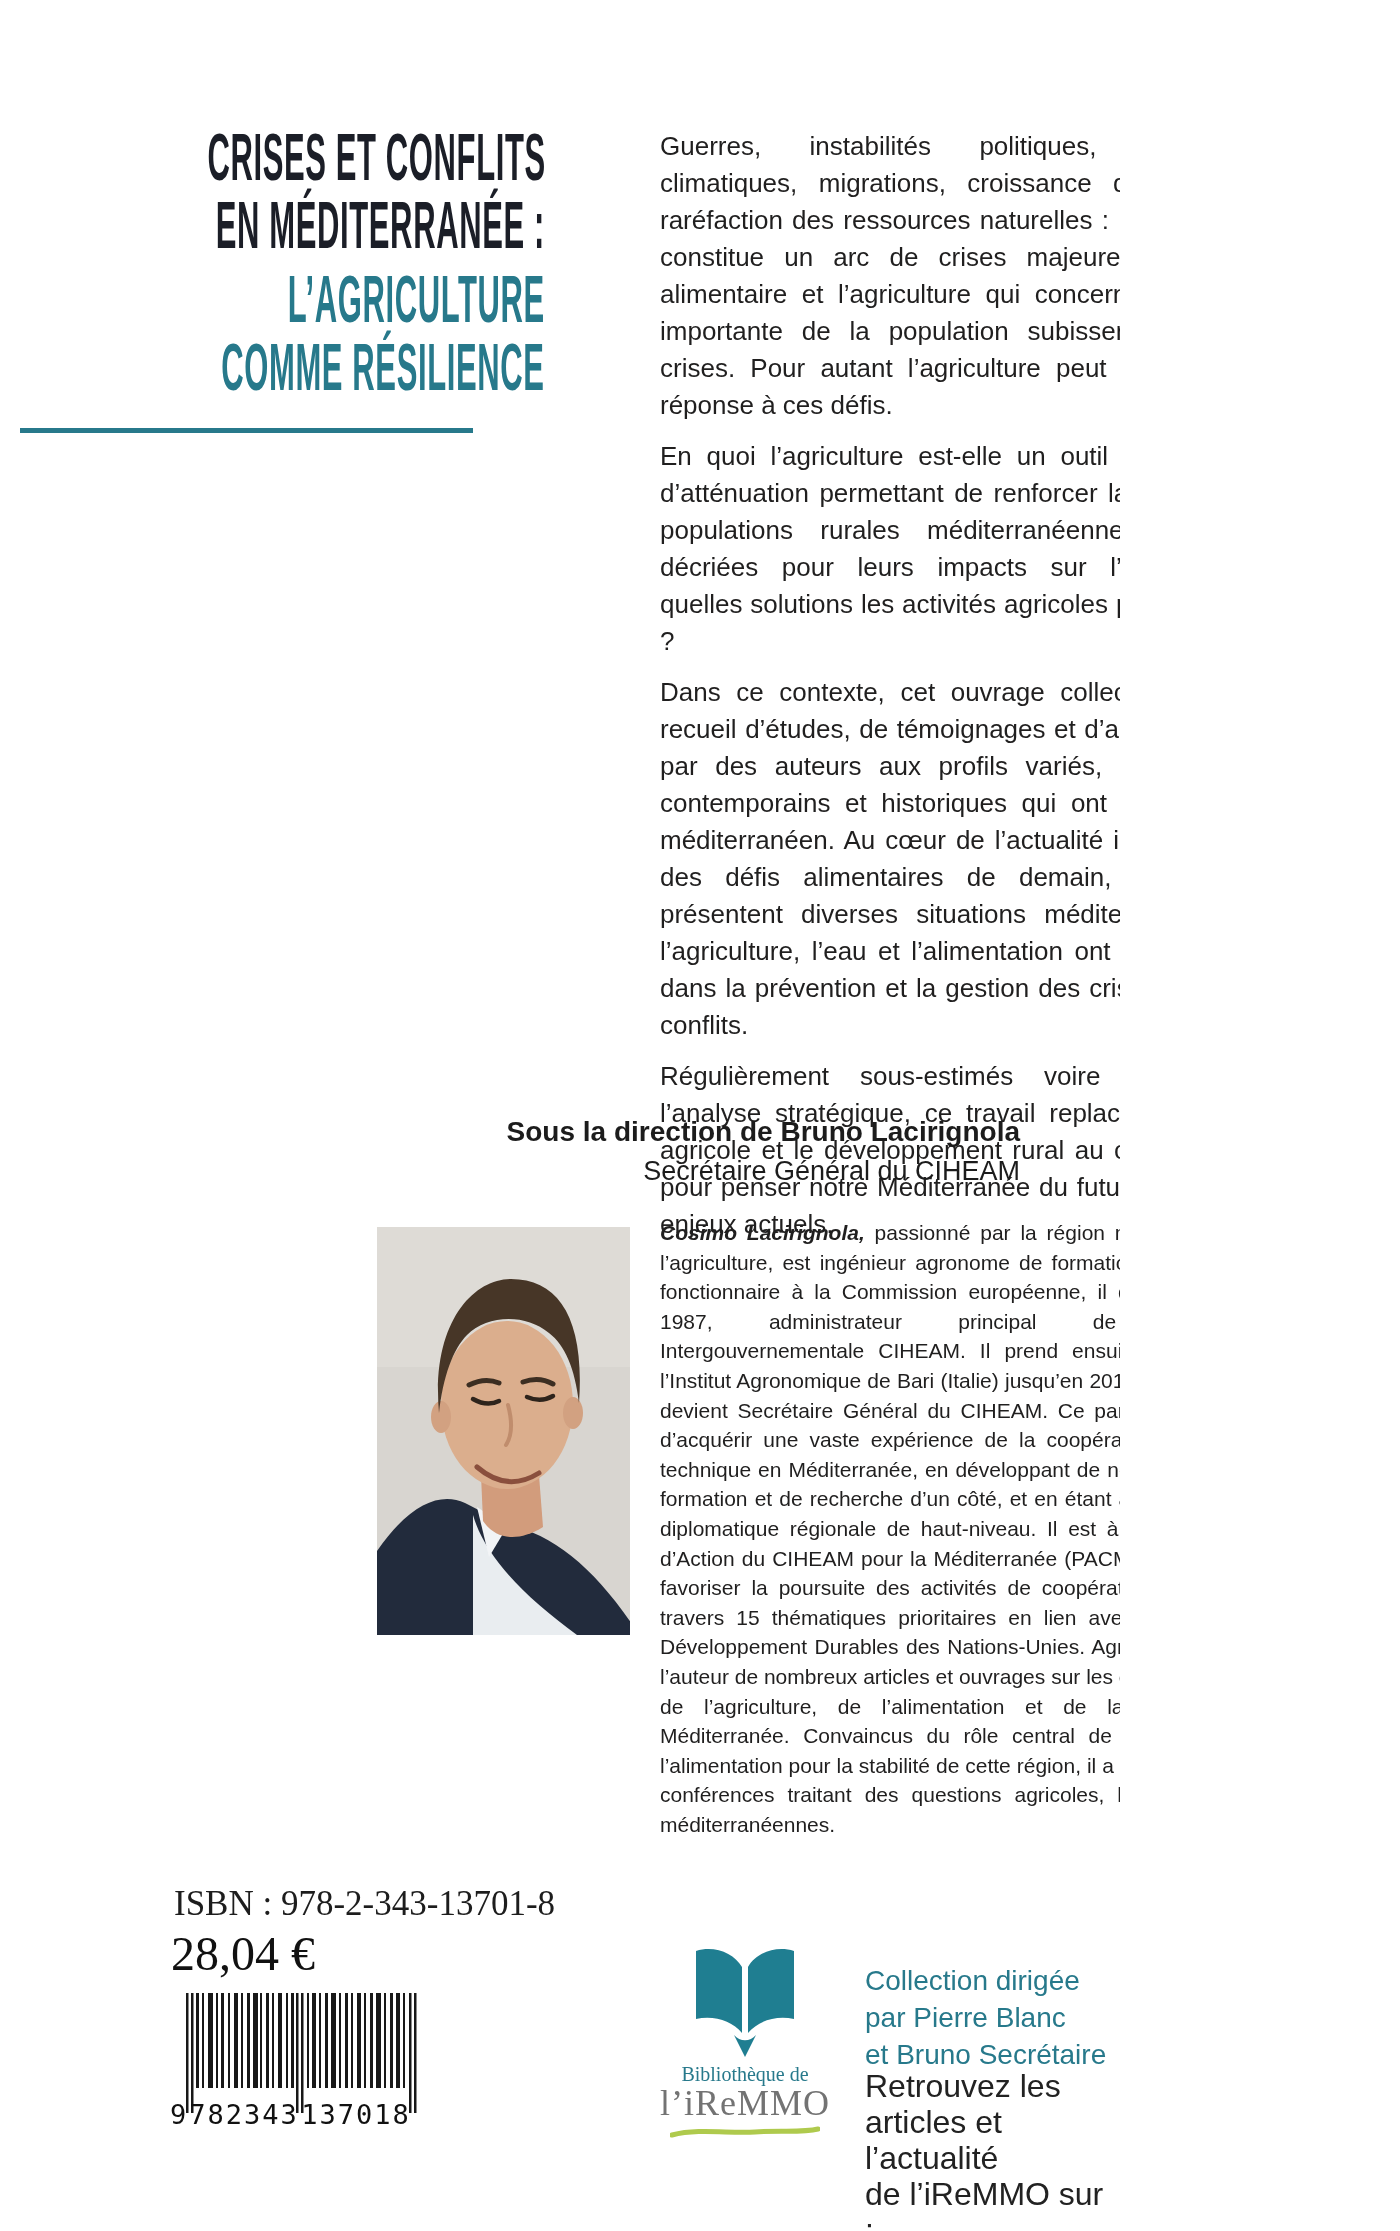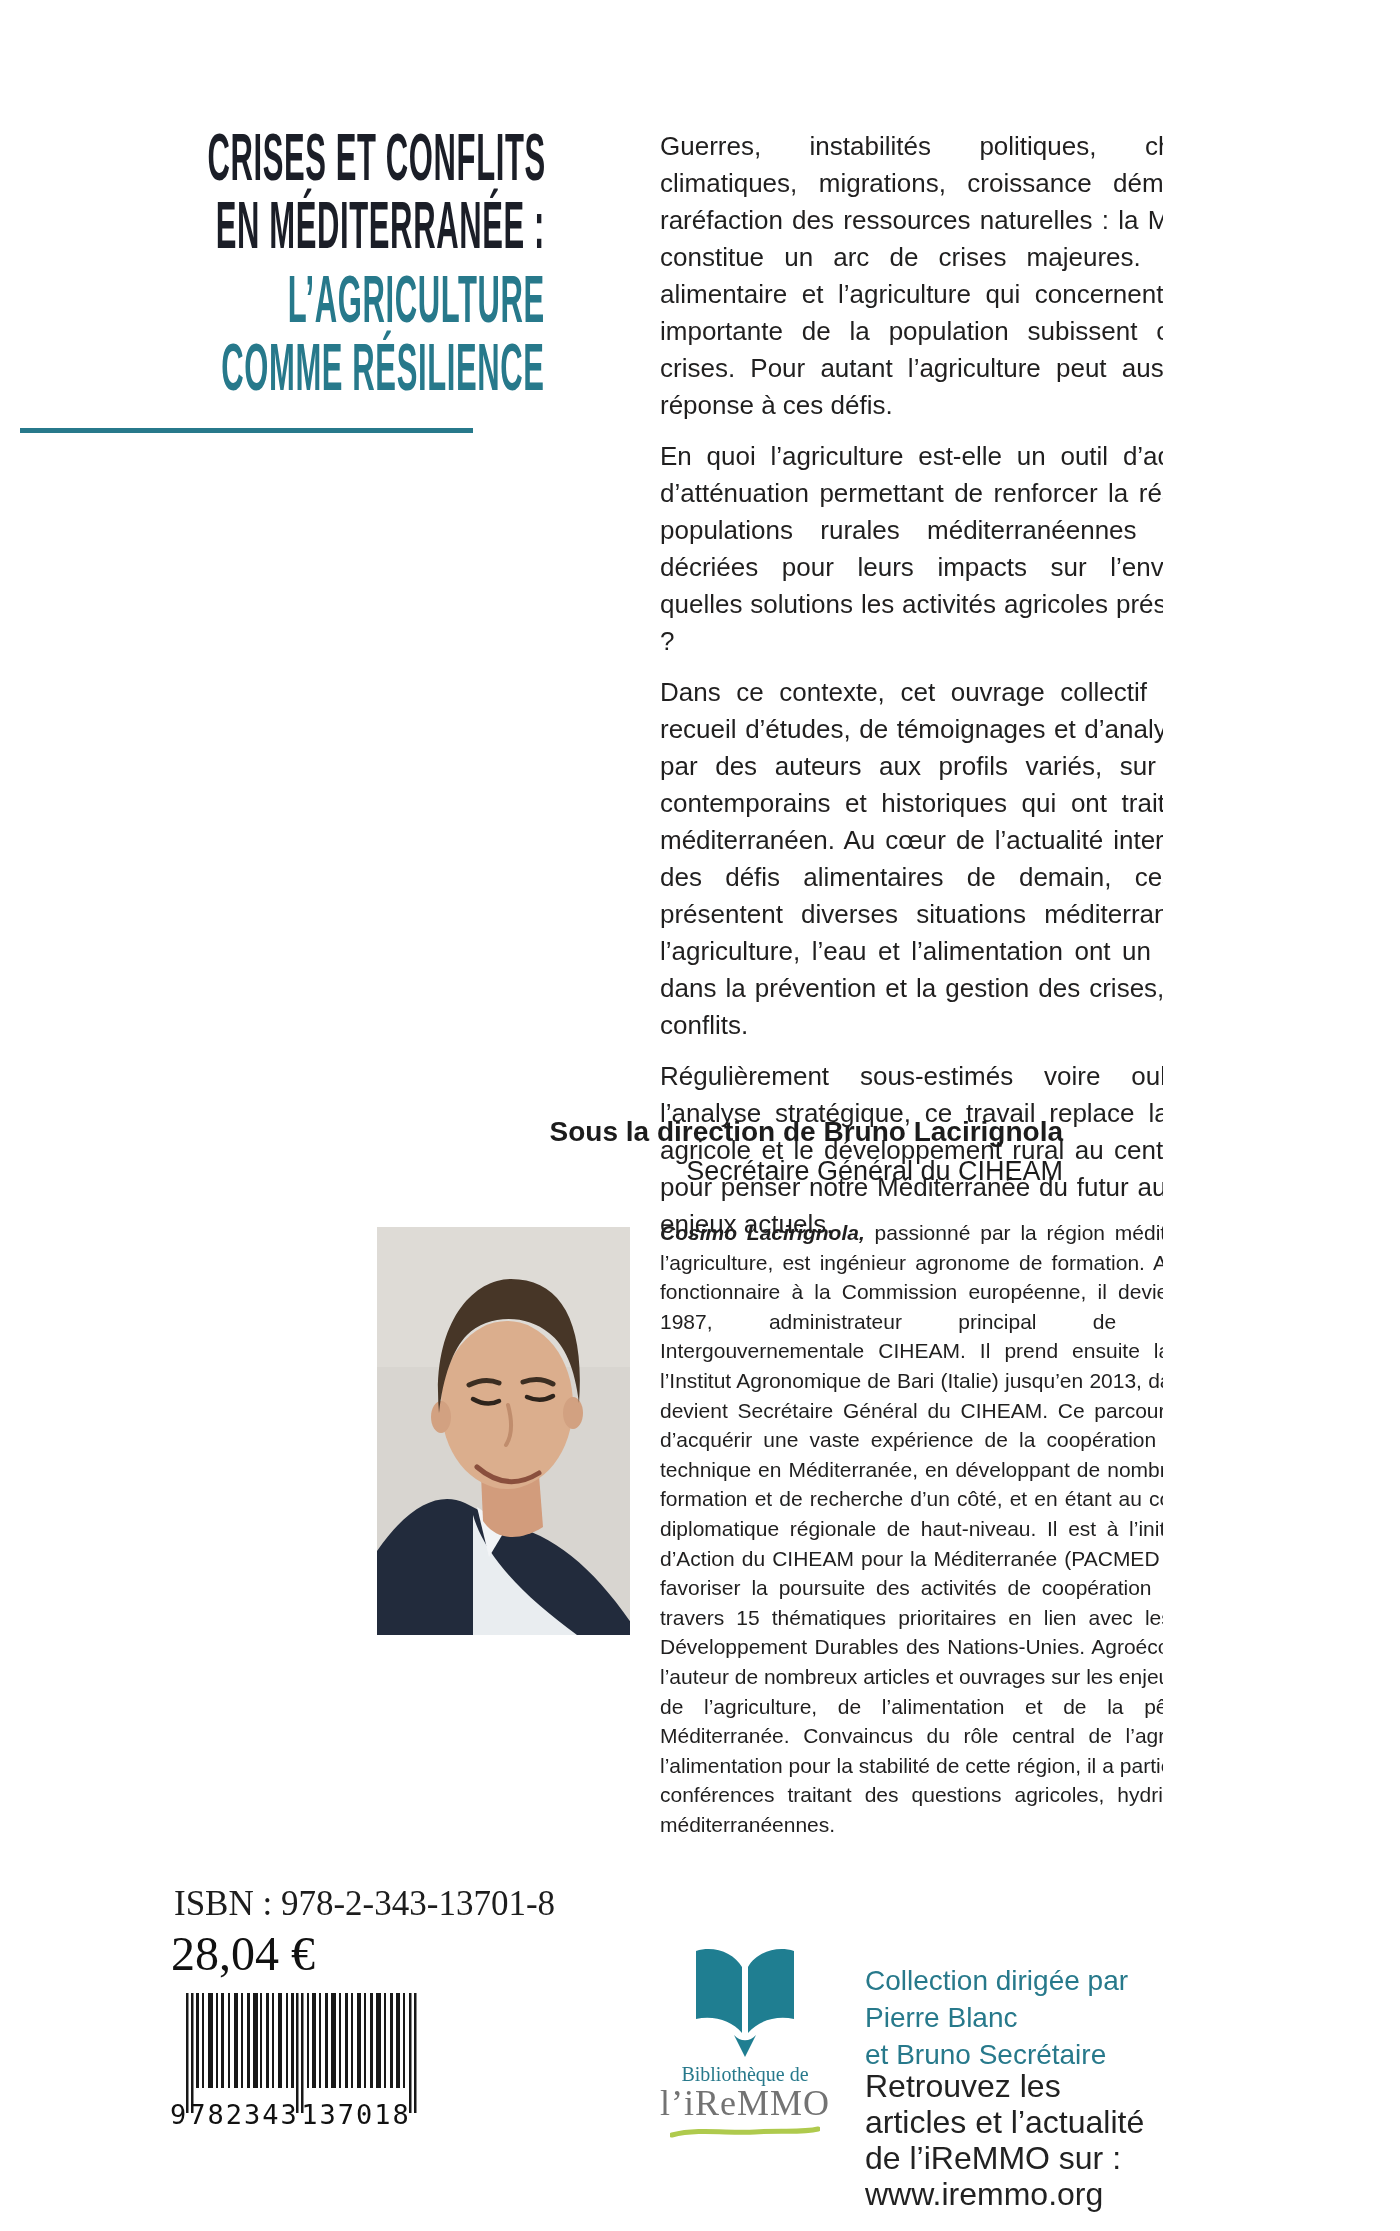--- a/index.html
+++ b/index.html
@@ -1,17 +1,17 @@
 <!DOCTYPE html>
 <html><head>
 <meta charset="utf-8">
 <style>
   html,body{margin:0;padding:0;background:#ffffff;}
   .cover{position:relative;width:1120px;height:2231px;background:#ffffff;overflow:hidden;
-         font-family:"Liberation Sans",sans-serif;color:#1f1f1f;padding-left:43px;}
+         font-family:"Liberation Sans",sans-serif;color:#1f1f1f;}
 
   
   .title-block{position:absolute;left:0;top:136px;width:545px;text-align:right;}
   .t-line{display:block;height:62px;line-height:62px;white-space:nowrap;
           font-weight:bold;font-size:50px;letter-spacing:1px;}
   .t-line .t-inner{display:inline-block;transform:scale(0.62,1.32);transform-origin:right bottom;}
   .t-dark{color:#1b1e27;}
   .t-teal{color:#27798b;}
   .t-gap1{margin-top:6px;}
   .t-gap2{margin-top:12px;}

